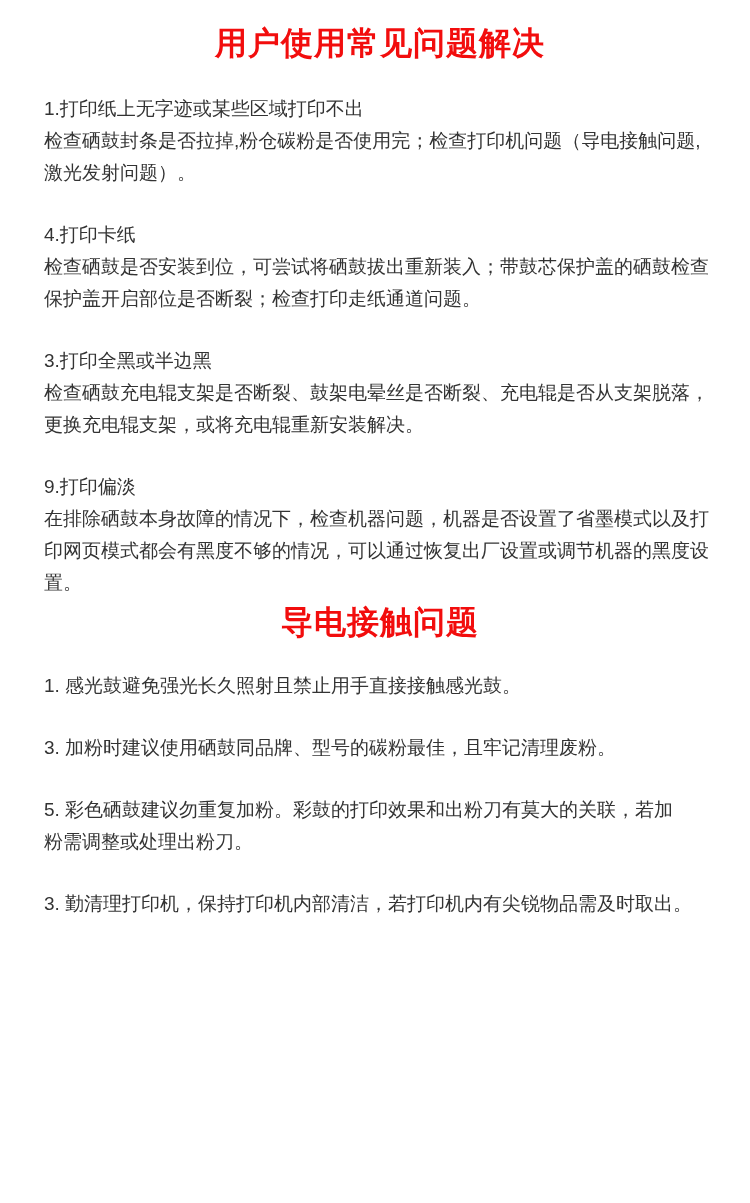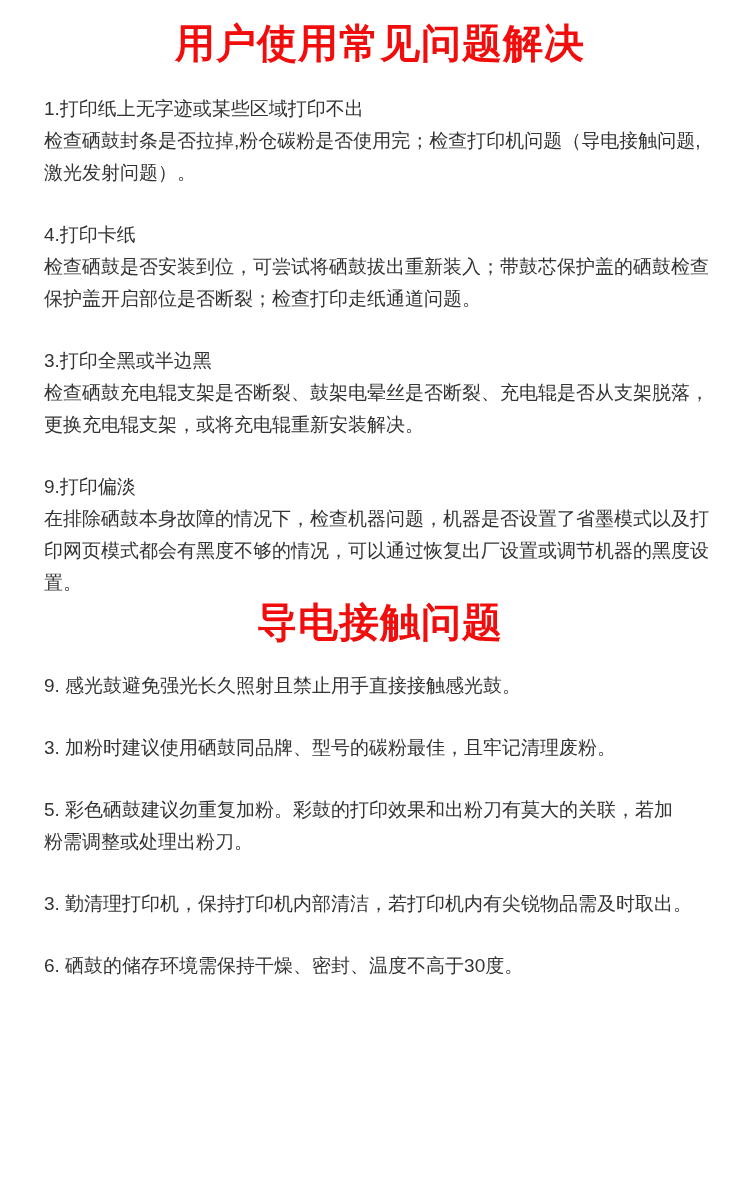--- a/index.html
+++ b/index.html
@@ -17,21 +17,21 @@
     padding: 20px 34px 6px 44px;
     font-family: "Liberation Sans", "DejaVu Sans", sans-serif;
     color: var(--text-color, #333333);
     font-size: 19px;
     line-height: 32px;
   }
   .title {
     margin: 0 0 26px 0;
     padding: 0;
     text-align: center;
-    font-size: 40px;
+    font-size: 32px;
     line-height: 47px;
     font-weight: bold;
     color: var(--accent-red, #f20d0d);
     letter-spacing: 1px;
   }
   .title-2 {
     margin-bottom: 24px;
   }
   .content {
     display: block;
@@ -65,21 +65,20 @@
 更换充电辊支架，或将充电辊重新安装解决。</p>
     <p class="para">9.打印偏淡
 在排除硒鼓本身故障的情况下，检查机器问题，机器是否设置了省墨模式以及打
 印网页模式都会有黑度不够的情况，可以通过恢复出厂设置或调节机器的黑度设
 置。</p>
   </section>
 
   <h1 class="title title-2">导电接触问题</h1>
 
   <section class="content">
-    <p class="para">9. 感光鼓避免强光长久照射且禁止用手直接接触感光鼓。</p>
+    <p class="para">1. 感光鼓避免强光长久照射且禁止用手直接接触感光鼓。</p>
     <p class="para">3. 加粉时建议使用硒鼓同品牌、型号的碳粉最佳，且牢记清理废粉。</p>
     <p class="para">5. 彩色硒鼓建议勿重复加粉。彩鼓的打印效果和出粉刀有莫大的关联，若加
 粉需调整或处理出粉刀。</p>
     <p class="para">3. 勤清理打印机，保持打印机内部清洁，若打印机内有尖锐物品需及时取出。</p>
-    <p class="para">6. 硒鼓的储存环境需保持干燥、密封、温度不高于30度。</p>
   </section>
 
 </div>
 
 </body></html>

